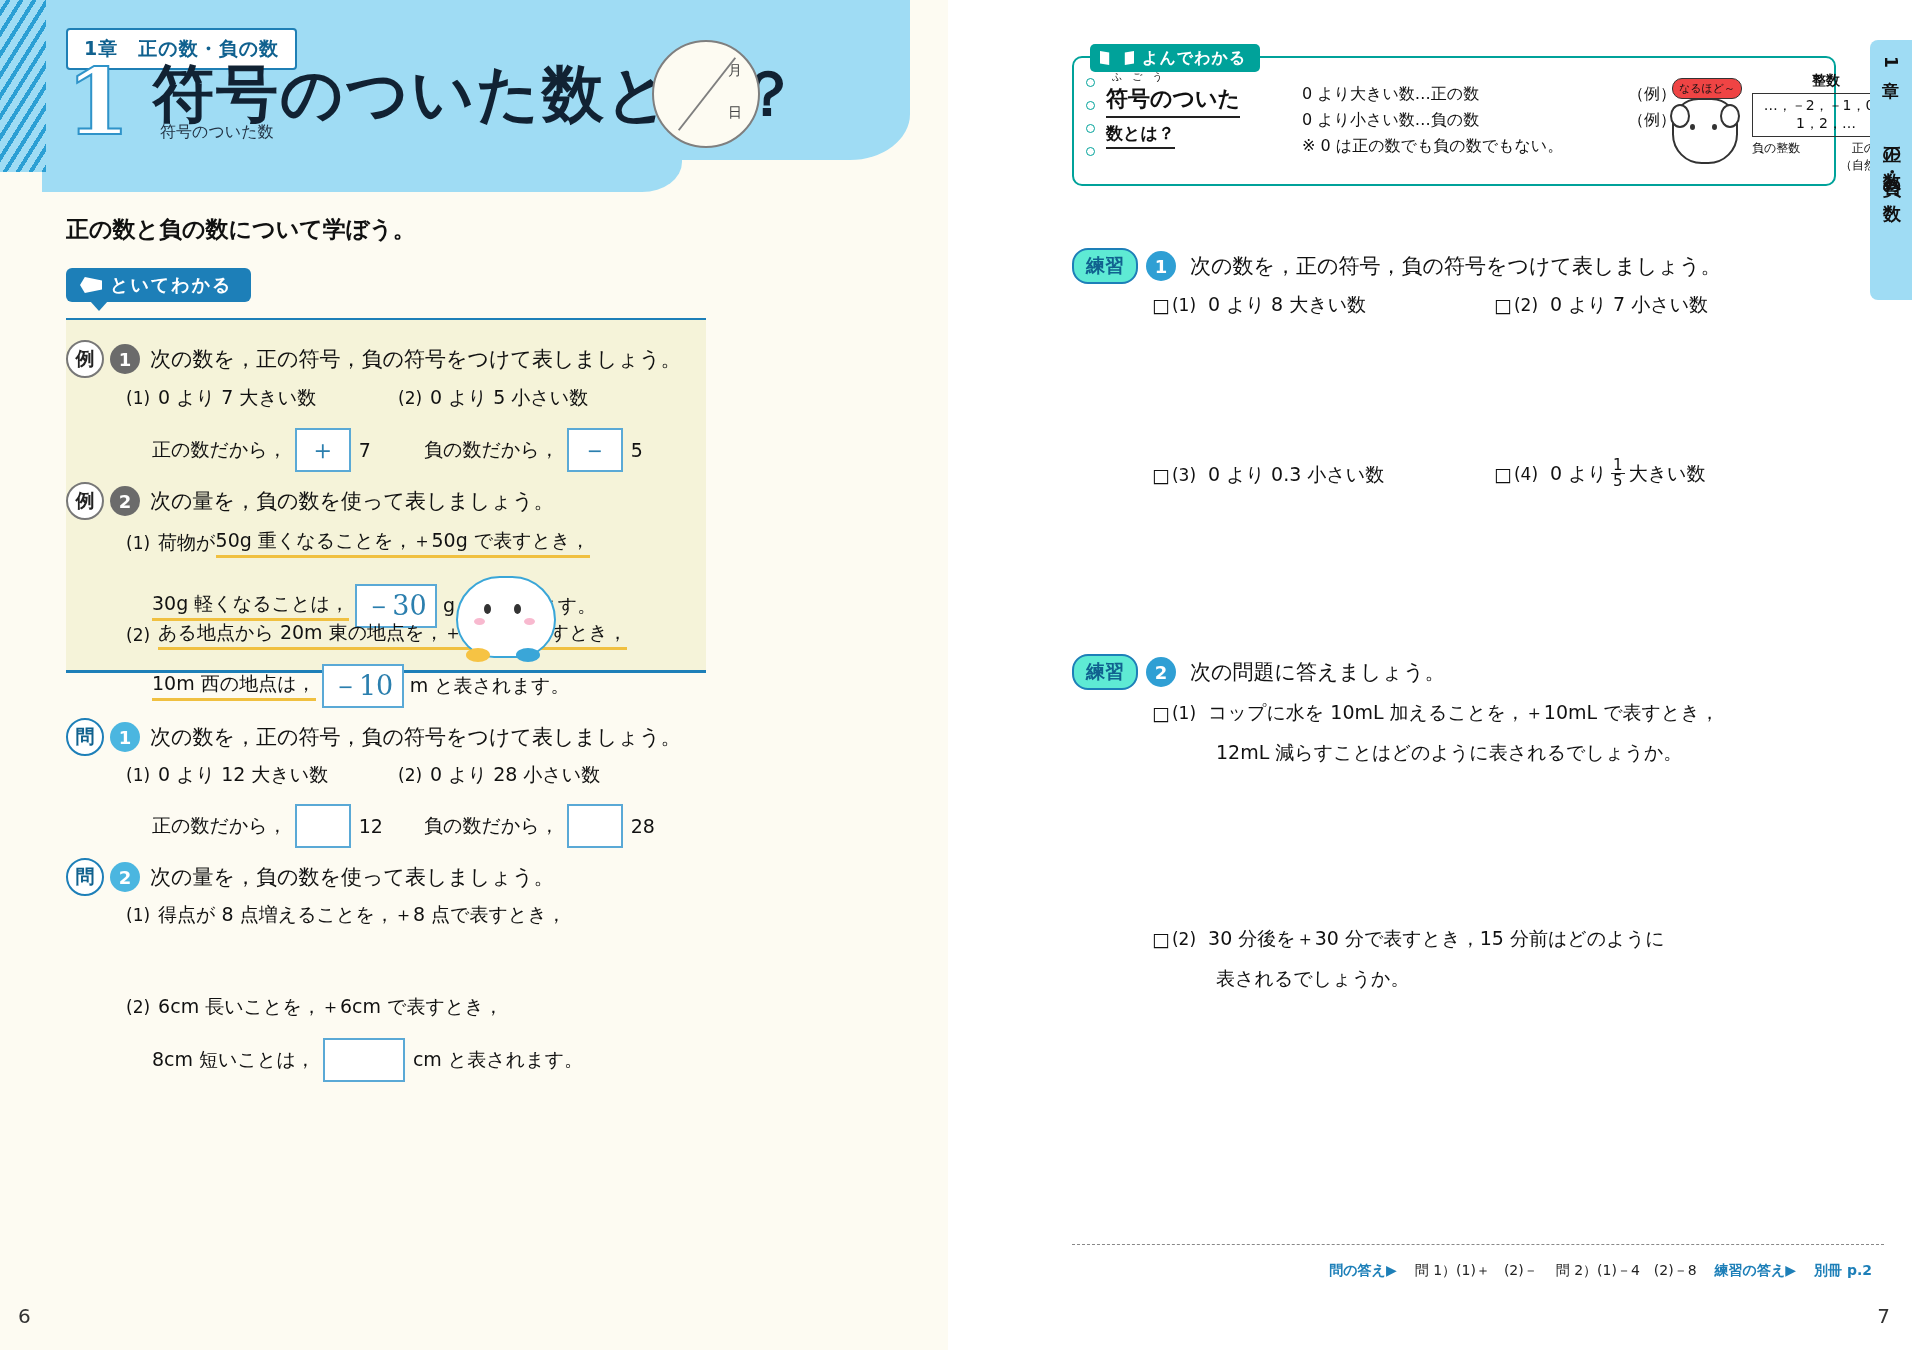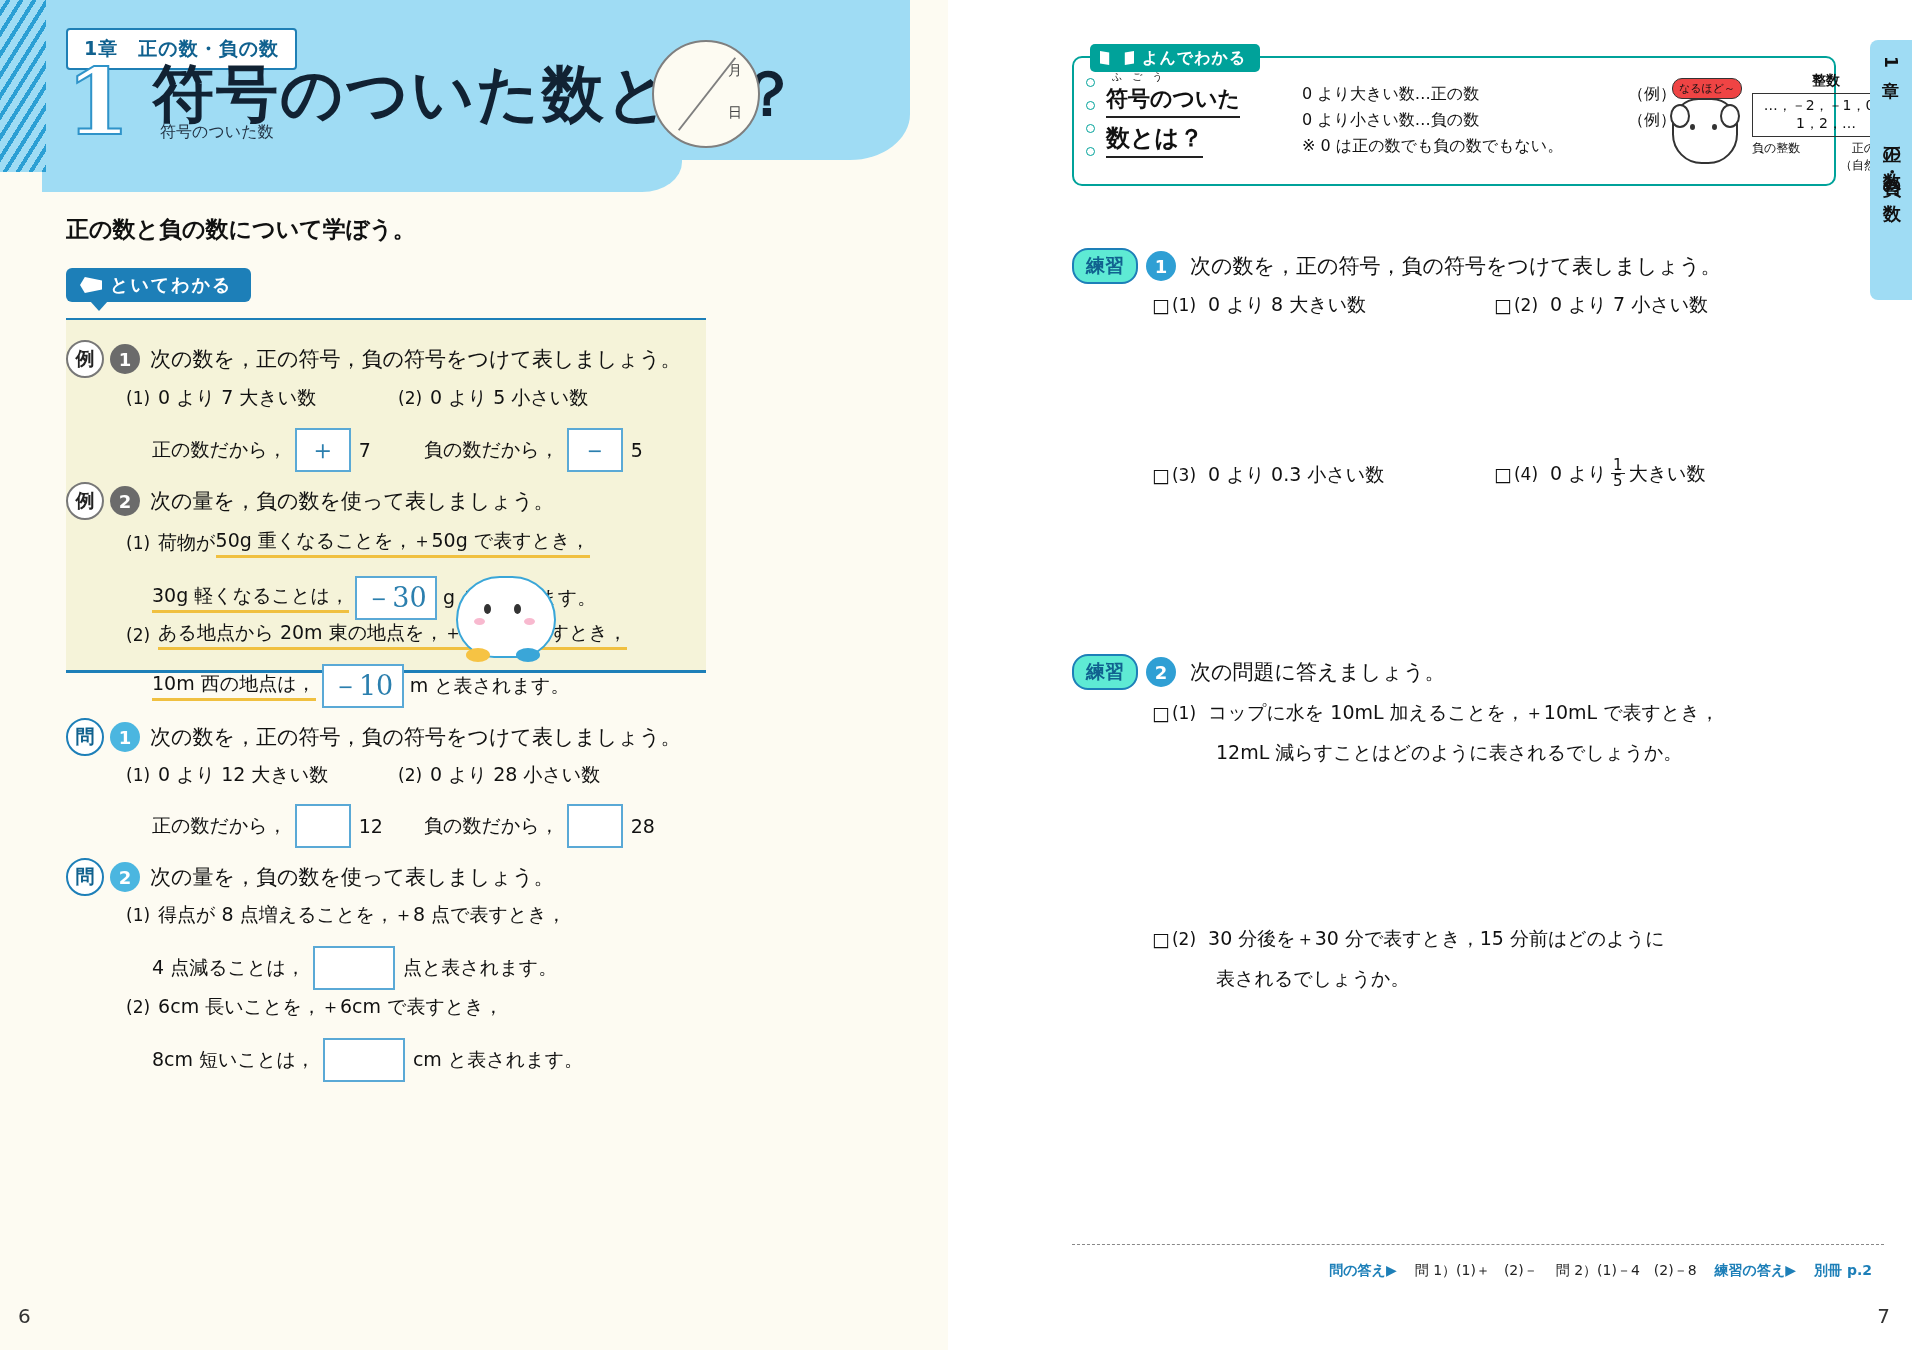--- a/index.html
+++ b/index.html
@@ -148,21 +148,21 @@
   }
   .bookicon{width:20px;height:14px;background:#fff;
     clip-path:polygon(0 0,46% 10%,46% 100%,0 90%,0 0);}
   .bookicon2{width:20px;height:14px;background:#fff;margin-left:-14px;
     clip-path:polygon(54% 10%,100% 0,100% 90%,54% 100%);}
   .dots{position:absolute;left:1086px;top:78px;width:8px;}
   .dots i{display:block;width:7px;height:7px;border:1px solid #00a29a;border-radius:50%;margin-bottom:14px;}
 
   .rb-h1{position:absolute;left:1106px;top:84px;font-size:22px;font-weight:bold;border-bottom:2px solid #222;padding-bottom:2px;}
   .rb-ruby{position:absolute;left:1112px;top:70px;font-size:10px;letter-spacing:10px;}
-  .rb-h2{position:absolute;left:1106px;top:122px;font-size:24px;font-weight:bold;border-bottom:2px solid #222;padding-bottom:2px;}
+  .rb-h2{position:absolute;left:1106px;top:122px;font-size:17px;font-weight:bold;border-bottom:2px solid #222;padding-bottom:2px;}
   .rb-l1{position:absolute;left:1302px;top:84px;font-size:16px;}
   .rb-l2{position:absolute;left:1302px;top:110px;font-size:16px;}
   .rb-l3{position:absolute;left:1302px;top:136px;font-size:16px;}
   .rb-ex1{position:absolute;left:1628px;top:84px;font-size:16px;}
   .rb-ex2{position:absolute;left:1628px;top:110px;font-size:16px;}
 
   .dogbubble{position:absolute;left:1672px;top:78px;font-size:11px;background:#ef4444;border:1px solid #333;border-radius:10px;padding:2px 6px;}
   .dog{position:absolute;left:1672px;top:98px;width:62px;height:62px;border:2px solid #333;border-radius:40% 40% 45% 45%;background:#fff;}
   .dog .e{position:absolute;top:24px;width:5px;height:6px;background:#333;border-radius:50%;}
   .dog .e.l{left:16px;} .dog .e.r{left:38px;}
@@ -269,21 +269,21 @@
       <span class="txt" style="margin-left:10px;">次の量を，負の数を使って表しましょう。</span>
     </div>
 
     <div class="row" style="left:126px;top:528px;">
       <span class="sub" style="margin-right:8px;">(1)</span>
       <span class="txt-sm">荷物が </span>
       <span class="txt-sm uline">50g 重くなることを，＋50g で表すとき，</span>
     </div>
     <div class="row" style="left:152px;top:572px;">
       <span class="txt-sm uline">30g 軽くなることは，</span>
-      <span class="ansbox wide" style="margin:4px 6px;">－30</span>
+      <span class="ansbox wide" style="margin:12px 6px;">－30</span>
       <span class="txt-sm">g と表されます。</span>
     </div>
 
     <div class="row" style="left:126px;top:620px;">
       <span class="sub" style="margin-right:8px;">(2)</span>
       <span class="txt-sm uline">ある地点から 20m 東の地点を，＋20m で表すとき，</span>
     </div>
     <div class="row" style="left:152px;top:656px;">
       <span class="txt-sm uline">10m 西の地点は，</span>
       <span class="ansbox wide" style="margin:8px 6px;">－10</span>
@@ -328,25 +328,20 @@
     <div class="row" style="left:66px;top:858px;">
       <span class="pill pill-blue">
         <span class="lbl">問</span>
         <span class="num">2</span>
       </span>
       <span class="txt" style="margin-left:10px;">次の量を，負の数を使って表しましょう。</span>
     </div>
     <div class="row" style="left:126px;top:902px;">
       <span class="sub" style="margin-right:8px;">(1)</span>
       <span class="txt-sm">得点が 8 点増えることを，＋8 点で表すとき，</span>
-    </div>
-    <div class="row" style="left:152px;top:946px;">
-      <span class="txt-sm">4 点減ることは，</span>
-      <span class="ansbox empty" style="margin:0 8px;width:78px;"></span>
-      <span class="txt-sm">点と表されます。</span>
     </div>
     <div class="row" style="left:126px;top:994px;">
       <span class="sub" style="margin-right:8px;">(2)</span>
       <span class="txt-sm">6cm 長いことを，＋6cm で表すとき，</span>
     </div>
     <div class="row" style="left:152px;top:1038px;">
       <span class="txt-sm">8cm 短いことは，</span>
       <span class="ansbox empty" style="margin:0 8px;width:78px;"></span>
       <span class="txt-sm">cm と表されます。</span>
     </div>

